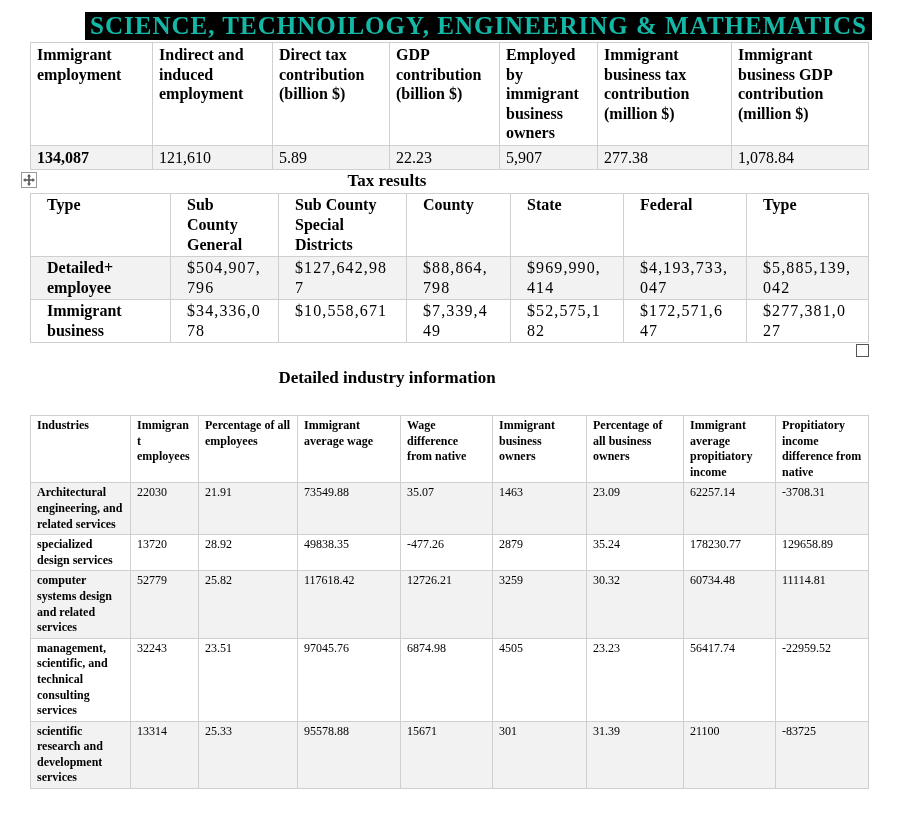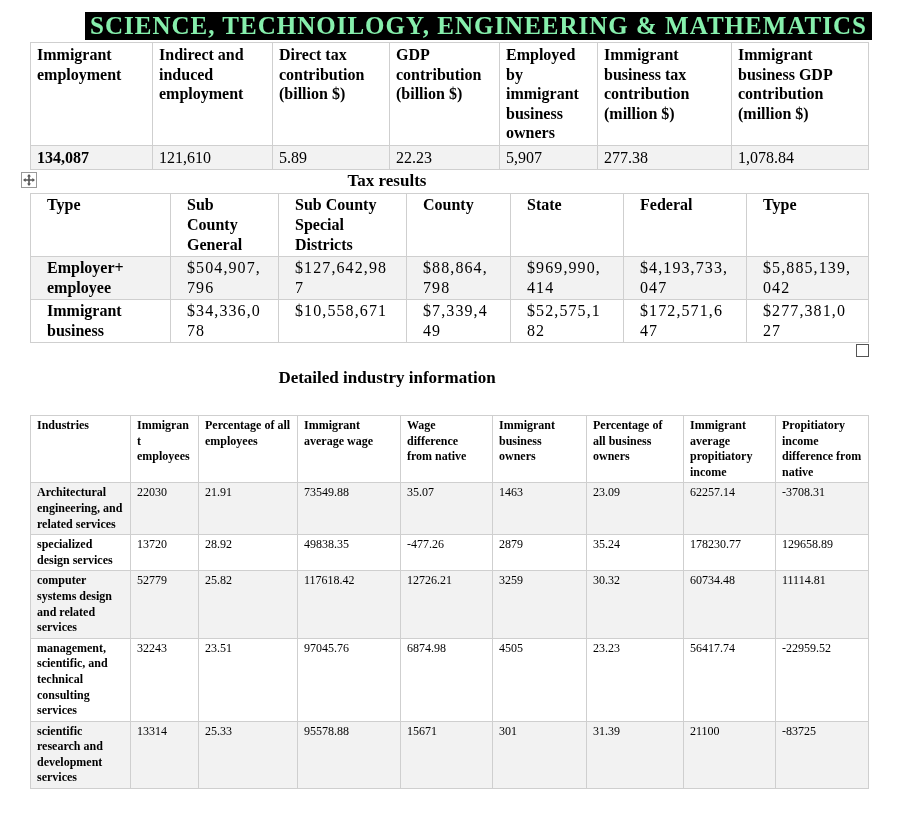--- a/index.html
+++ b/index.html
@@ -6,21 +6,21 @@
   html, body {
     width: 898px; height: 815px;
     background: #fff; color: #000;
     font-family: "Liberation Serif", "DejaVu Serif", serif;
     overflow: hidden;
   }
   body { position: relative; }
 
   .title-bar {
     position: absolute; left: 85px; top: 12px; width: 787px; height: 28px;
-    background: #000; color: #86efac;
+    background: #000; color: #14b8a6;
     font-weight: bold; font-size: 25px; line-height: 28px;
     letter-spacing: 1px; text-align: center; white-space: nowrap;
   }
 
   table {
     position: absolute; left: 30px;
     border-collapse: collapse; table-layout: fixed; width: 838px;
   }
   th, td {
     border: 1px solid #cfcfcf;
@@ -121,21 +121,21 @@
       <th>Sub County General</th>
       <th>Sub County Special Districts</th>
       <th>County</th>
       <th>State</th>
       <th>Federal</th>
       <th>Type</th>
     </tr>
   </thead>
   <tbody>
     <tr class="stripe">
-      <td class="rowlabel">Employer+ employee</td>
+      <td class="rowlabel">Detailed+ employee</td>
       <td class="num">$504,907,796</td>
       <td class="num">$127,642,987</td>
       <td class="num">$88,864,798</td>
       <td class="num">$969,990,414</td>
       <td class="num">$4,193,733,047</td>
       <td class="num">$5,885,139,042</td>
     </tr>
     <tr>
       <td class="rowlabel">Immigrant business</td>
       <td class="num">$34,336,078</td>

